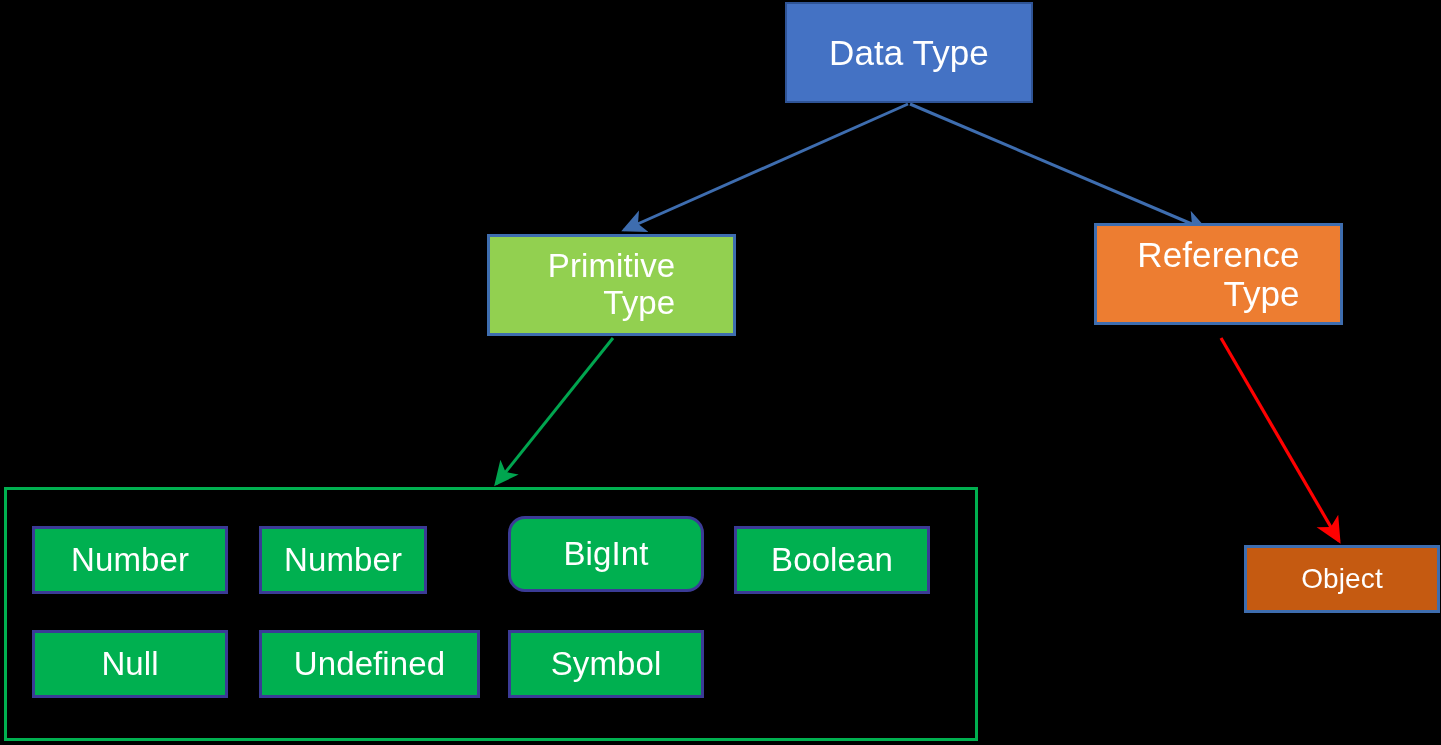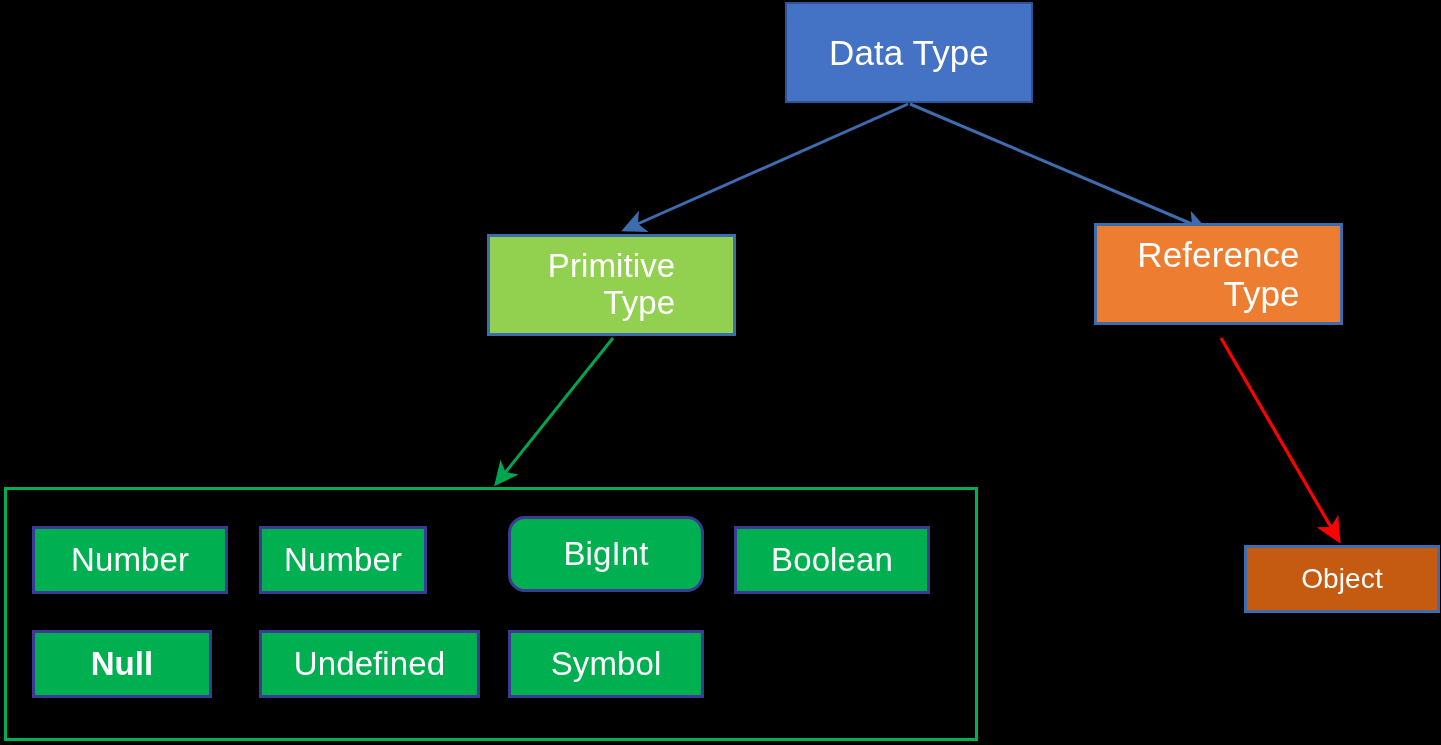--- a/index.html
+++ b/index.html
@@ -87,21 +87,21 @@
     border: 3px solid #3B3B96;
     color: #ffffff;
     font-size: 33px;
     text-align: center;
     letter-spacing: 0.1px;
   }
   .leaf-string   { left: 32px;  top: 526px; width: 196px; height: 68px; }
   .leaf-number   { left: 259px; top: 526px; width: 168px; height: 68px; }
   .leaf-bigint   { left: 508px; top: 516px; width: 196px; height: 76px; border-radius: 17px; }
   .leaf-boolean  { left: 734px; top: 526px; width: 196px; height: 68px; }
-  .leaf-null     { left: 32px;  top: 630px; width: 180px; height: 68px; font-weight: bold; }
+  .leaf-null     { left: 32px;  top: 630px; width: 196px; height: 68px; }
   .leaf-undefined{ left: 259px; top: 630px; width: 221px; height: 68px; }
   .leaf-symbol   { left: 508px; top: 630px; width: 196px; height: 68px; }
 
   svg.edges {
     position: absolute;
     left: 0;
     top: 0;
     width: 1441px;
     height: 745px;
     pointer-events: none;

